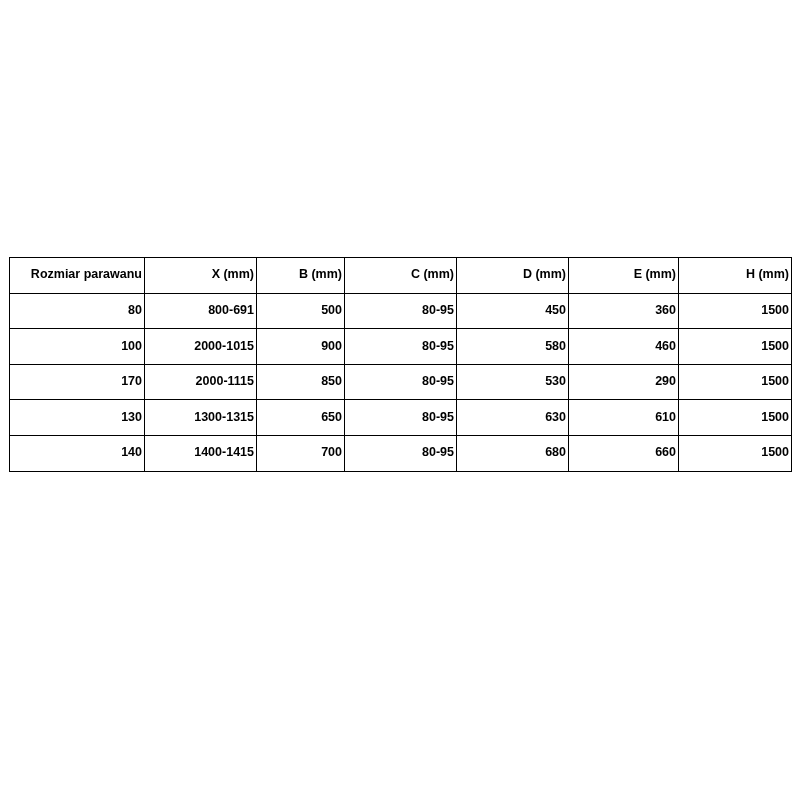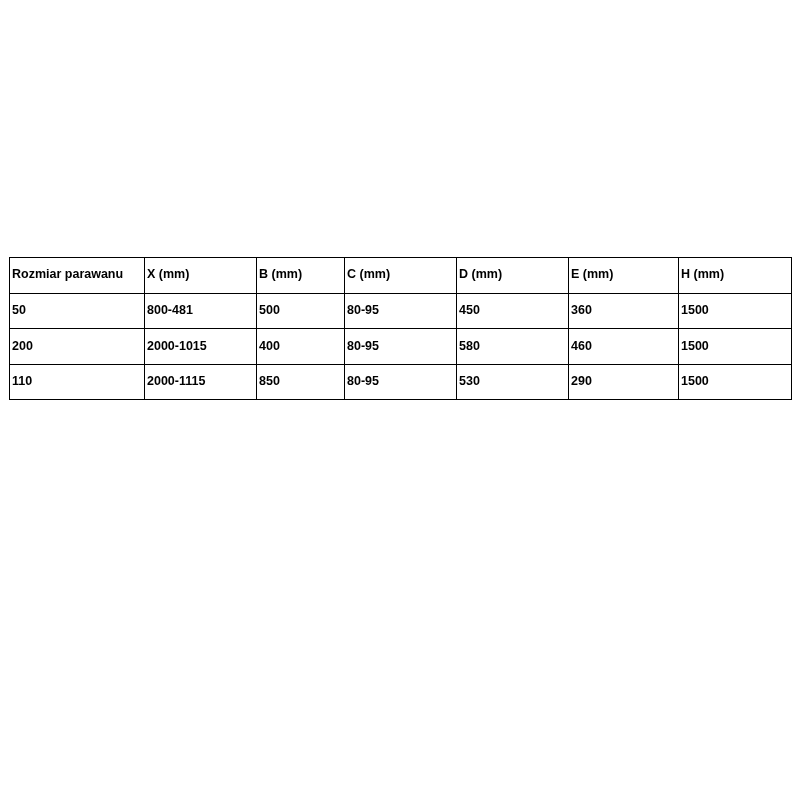--- a/index.html
+++ b/index.html
@@ -27,21 +27,21 @@
   }
   table.spec-table {
     border-collapse: collapse;
     width: 782px;
     table-layout: fixed;
   }
   table.spec-table th,
   table.spec-table td {
     border: 1px solid #000000;
     height: 34.6px;
-    text-align: left;
+    text-align: right;
     vertical-align: middle;
     font-size: 12.5px;
     font-weight: bold;
     padding: 0 2px;
     color: #000000;
     line-height: 1.1;
   }
   table.spec-table col.c0 { width: 135px; }
   table.spec-table col.c1 { width: 112px; }
   table.spec-table col.c2 { width: 88px; }
@@ -71,42 +71,60 @@
           <th>X (mm)</th>
           <th>B (mm)</th>
           <th>C (mm)</th>
           <th>D (mm)</th>
           <th>E (mm)</th>
           <th>H (mm)</th>
         </tr>
       </thead>
       <tbody>
         <tr>
-          <td>50</td>
-          <td>800-481</td>
+          <td>80</td>
+          <td>800-691</td>
           <td>500</td>
           <td>80-95</td>
           <td>450</td>
           <td>360</td>
           <td>1500</td>
         </tr>
         <tr>
-          <td>200</td>
+          <td>100</td>
           <td>2000-1015</td>
-          <td>400</td>
+          <td>900</td>
           <td>80-95</td>
           <td>580</td>
           <td>460</td>
           <td>1500</td>
         </tr>
         <tr>
-          <td>110</td>
+          <td>170</td>
           <td>2000-1115</td>
           <td>850</td>
           <td>80-95</td>
           <td>530</td>
           <td>290</td>
+          <td>1500</td>
+        </tr>
+        <tr>
+          <td>130</td>
+          <td>1300-1315</td>
+          <td>650</td>
+          <td>80-95</td>
+          <td>630</td>
+          <td>610</td>
+          <td>1500</td>
+        </tr>
+        <tr>
+          <td>140</td>
+          <td>1400-1415</td>
+          <td>700</td>
+          <td>80-95</td>
+          <td>680</td>
+          <td>660</td>
           <td>1500</td>
         </tr>
       </tbody>
     </table>
   </div>
 </div>
 
 </body></html>

